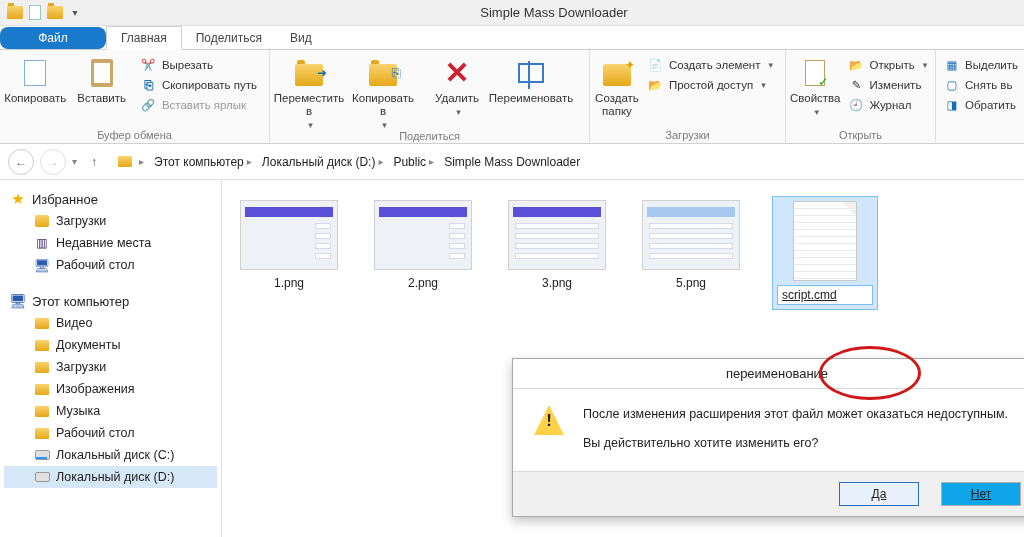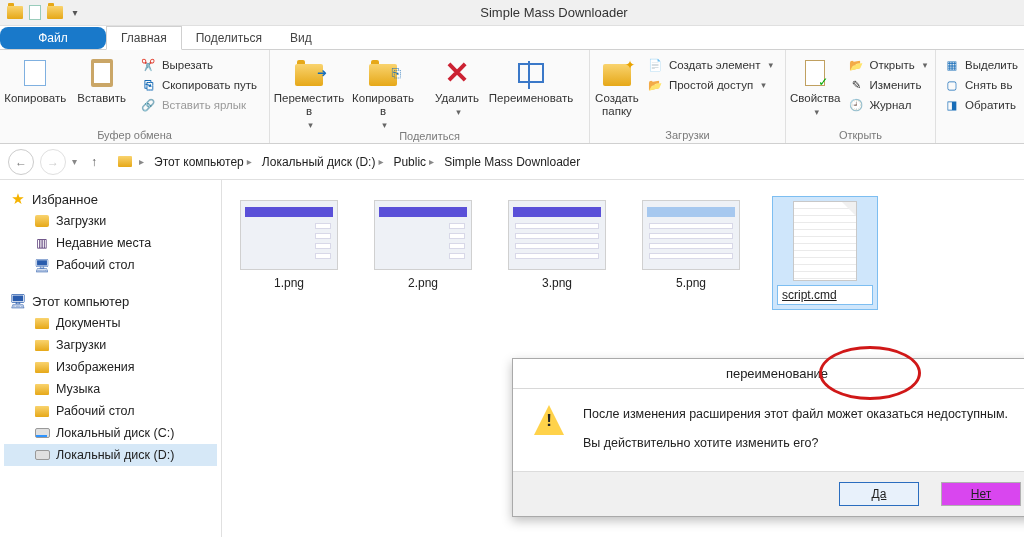--- a/index.html
+++ b/index.html
@@ -92,21 +92,21 @@
   
   .dialog { position:absolute; left:512px; top:358px; width:530px; background:#fff; border:1px solid #a9a9a9; box-shadow:0 4px 10px rgba(0,0,0,0.25); }
   .dlg-title { height:30px; display:flex; align-items:center; justify-content:center; font-size:13px; background:#fff; border-bottom:1px solid #d8d8d8; }
   .dlg-body { display:flex; padding:16px 16px 8px; gap:14px; }
   .dlg-ic { width:40px; display:flex; justify-content:center; }
   .warn { width:30px; height:30px; background:#ffd24a; clip-path: polygon(50% 0, 100% 100%, 0 100%); position:relative; }
   .warn::after { content:"!"; position:absolute; left:50%; top:52%; transform:translate(-50%,-50%); font-weight:bold; font-size:17px; color:#222; }
   .dlg-text { flex:1; font-size:12.5px; line-height:1.5; }
   .dlg-text p { margin-bottom:10px; }
   .dlg-btns { background:#f0f0f0; border-top:1px solid #dcdcdc; padding:10px 20px; display:flex; justify-content:flex-end; gap:22px; }
-  .dlg-btn { width:80px; height:24px; background:#d946ef; border:1px solid #b0b0b0; font-size:12px; display:flex; align-items:center; justify-content:center; cursor:pointer; }
+  .dlg-btn { width:80px; height:24px; background:#0ea5e9; border:1px solid #b0b0b0; font-size:12px; display:flex; align-items:center; justify-content:center; cursor:pointer; }
   .dlg-btn u { text-decoration: underline; }
   .dlg-btn.primary { border:1px solid #2a6dbf; background:#e8f1fb; }
   .ellipse { position:absolute; border:3px solid #d01818; border-radius:50%; width:102px; height:54px; pointer-events:none; }
 </style>
 </head>
 <body>
 
 <div class="titlebar">
   <div class="titlebar-icons">
     <span class="small-icon">
@@ -314,20 +314,26 @@
         <span>Недавние места</span>
       </div>
     <div class="tree-item sub">
         <span class="tic desktop">🖥</span>
         <span>Рабочий стол</span>
       </div>
 
     <div class="tree-item head gap">
         <span class="tic pc">🖥</span>
         <span>Этот компьютер</span>
+      </div>
+    <div class="tree-item sub">
+        <span class="tic">
+          <span class="fold-s"></span>
+        </span>
+        <span>Видео</span>
       </div>
     <div class="tree-item sub">
         <span class="tic">
           <span class="fold-s"></span>
         </span>
         <span>Документы</span>
       </div>
     <div class="tree-item sub">
         <span class="tic">
           <span class="fold-s"></span>

